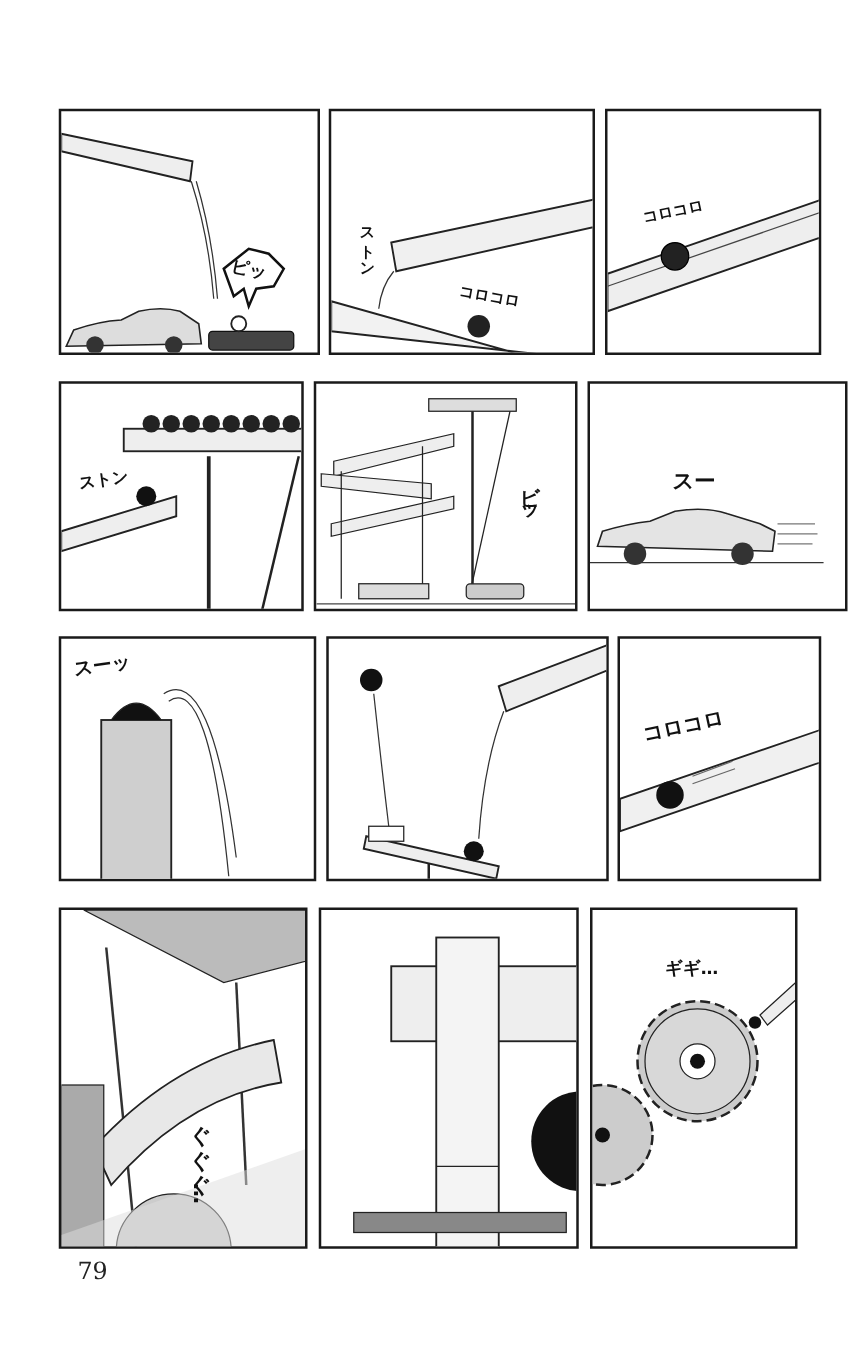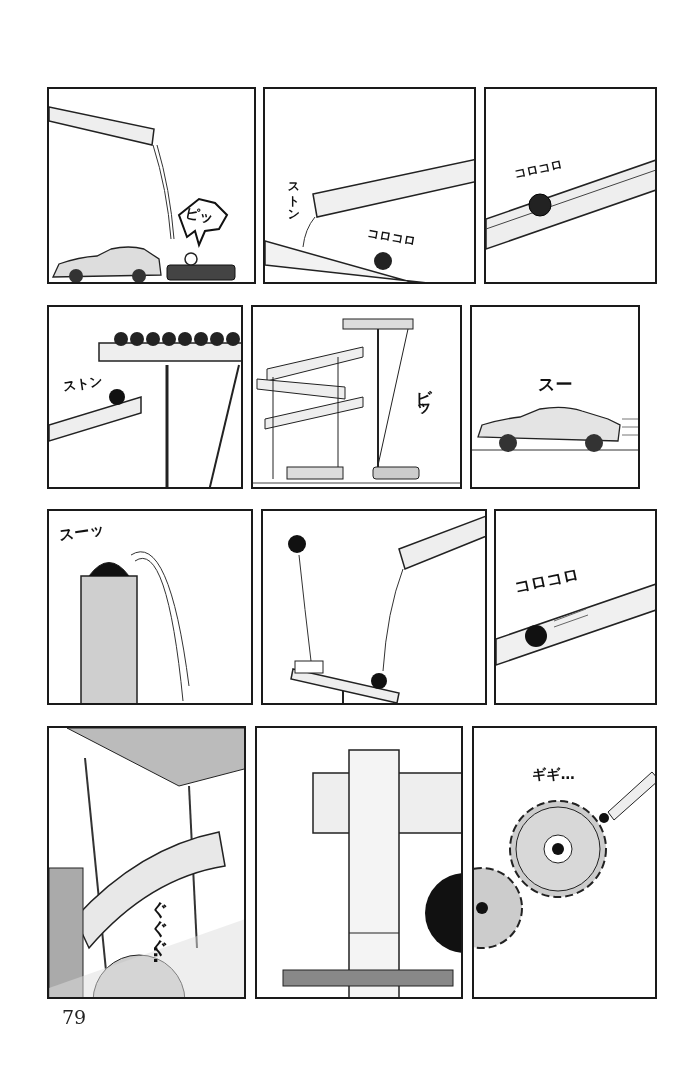--- a/index.html
+++ b/index.html
@@ -78,21 +78,21 @@
     <polygon points="12,112 110,90 110,100 12,122" fill="#eee" stroke="#222"></polygon>
     <line x1="20" y1="70" x2="20" y2="172" stroke="#222"></line>
       <line x1="85" y1="50" x2="85" y2="172" stroke="#222"></line>
     <rect x="34" y="160" width="56" height="12" fill="#ddd" stroke="#222"></rect>
     <rect x="120" y="160" width="46" height="12" rx="3" fill="#ccc" stroke="#222"></rect>
     <line x1="0" y1="176" x2="211" y2="176" stroke="#444"></line>
   </svg>
   <div class="sfx" style="left:160px;top:70px;font-size:16px;writing-mode:vertical-rl;">ビッ</div>
 </div>
 
-<div class="panel" style="left:470px;top:305px;width:170px;height:184px;padding-left:31px;">
+<div class="panel" style="left:470px;top:305px;width:208px;height:184px;padding-left:31px;">
   <svg width="187" height="184">
     <line x1="0" y1="143" x2="187" y2="143" stroke="#333"></line>
     <path d="M6,130 L10,118 Q30,112 48,110 L68,102 Q92,98 110,104 L136,112 L148,118 L146,134 Z" fill="#e4e4e4" stroke="#222" stroke-width="1.3"></path>
     <circle cx="36" cy="136" r="9" fill="#333"></circle>
       <circle cx="122" cy="136" r="9" fill="#333"></circle>
     <line x1="150" y1="112" x2="180" y2="112" stroke="#777"></line>
       <line x1="150" y1="120" x2="182" y2="120" stroke="#777"></line>
       <line x1="150" y1="128" x2="178" y2="128" stroke="#777"></line>
   </svg>
   <div class="sfx" style="left:66px;top:66px;font-size:17px;">スー</div>
@@ -147,21 +147,21 @@
 <div class="panel" style="left:255px;top:726px;width:208px;height:273px;">
   <svg width="208" height="273">
     <rect x="56" y="45" width="152" height="60" fill="#eee" stroke="#222" stroke-width="1.5"></rect>
     <rect x="92" y="22" width="50" height="251" fill="#f4f4f4" stroke="#222" stroke-width="1.5"></rect>
     <line x1="92" y1="205" x2="142" y2="205" stroke="#222"></line>
     <circle cx="208" cy="185" r="40" fill="#111"></circle>
     <rect x="26" y="242" width="170" height="16" fill="#888" stroke="#222"></rect>
   </svg>
 </div>
 
-<div class="panel" style="left:472px;top:726px;width:185px;height:273px;text-align:center;">
+<div class="panel" style="left:472px;top:726px;width:166px;height:273px;text-align:center;">
   <svg width="185" height="273">
     <circle cx="84" cy="121" r="48" fill="#ccc" stroke="#222" stroke-width="2" stroke-dasharray="8 4"></circle>
     <circle cx="84" cy="121" r="42" fill="#d8d8d8" stroke="#222"></circle>
     <circle cx="84" cy="121" r="14" fill="#fff" stroke="#222"></circle>
     <circle cx="84" cy="121" r="6" fill="#111"></circle>
     <circle cx="8" cy="180" r="40" fill="#ccc" stroke="#222" stroke-width="2" stroke-dasharray="8 4"></circle>
     <circle cx="8" cy="180" r="6" fill="#111"></circle>
     <circle cx="130" cy="90" r="5" fill="#111"></circle>
     <polygon points="134,84 178,44 185,52 140,92" fill="#eee" stroke="#222"></polygon>
   </svg>

